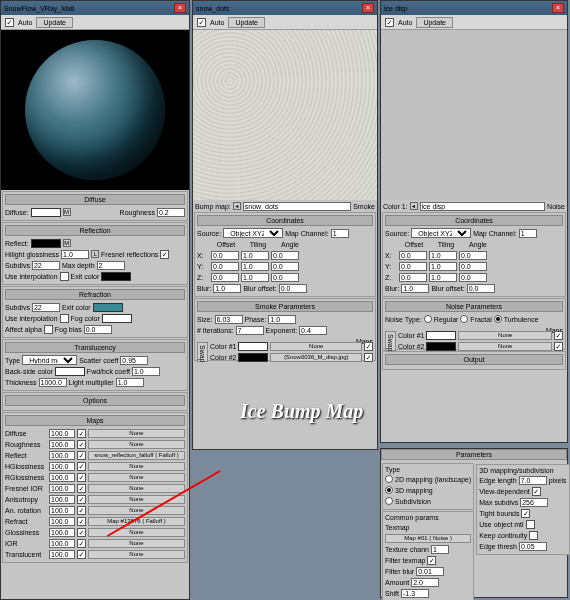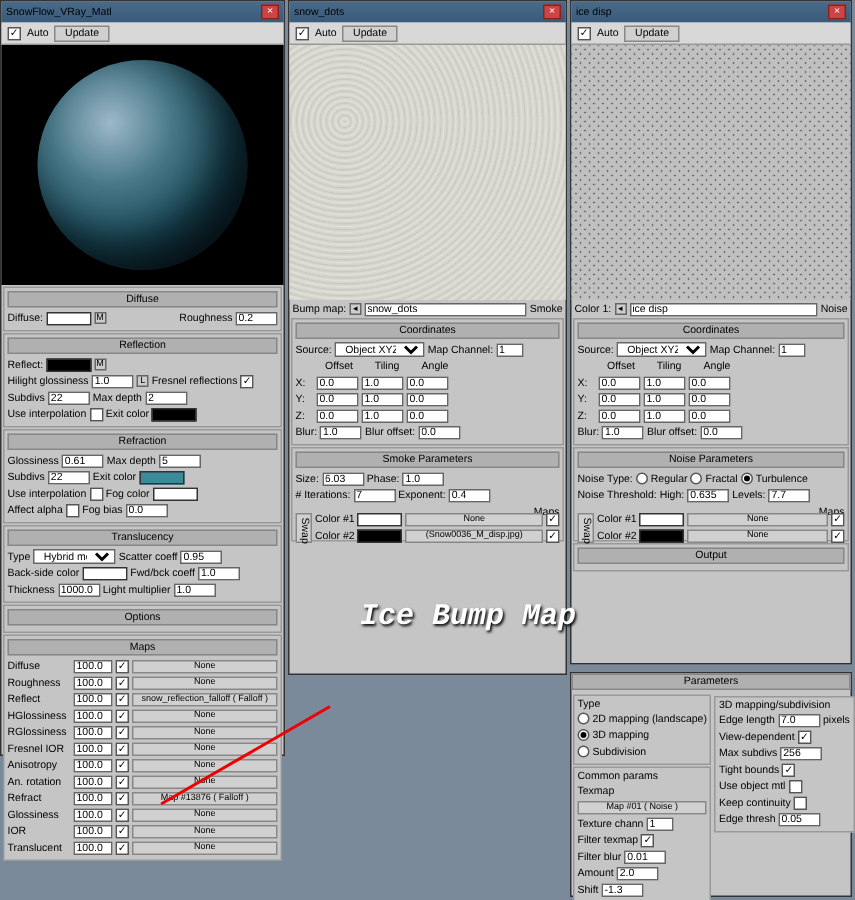--- a/index.html
+++ b/index.html
@@ -22,31 +22,31 @@
 .input{background:#fff;border:1px solid #666;height:9px;font-size:7px;padding:0 1px;min-width:0}
 .spinner{background:#fff;border:1px solid #666;height:9px;width:28px;font-size:7px;padding:0 1px}
 .swatch{width:30px;height:9px;border:1px solid #333;background:#000}
 .swatch.w{background:#fff}
 .swatch.c{background:#3a8a9a}
 .mapbtn{background:#d0d0d0;border:1px solid #888;height:9px;flex:1;font-size:6px;text-align:center;line-height:7px;cursor:pointer}
 .scroll{overflow-y:auto;max-height:220px}
 .scroll::-webkit-scrollbar{width:10px}
 .scroll::-webkit-scrollbar-track{background:#bbb}
 .scroll::-webkit-scrollbar-thumb{background:#888}
-.annotation{position:absolute;color:#fff;font-size:20px;font-style:italic;font-family:Liberation Mono, monospace;font-weight:bold;text-shadow:1px 1px 2px #000;pointer-events:none}
+.annotation{position:absolute;color:#fff;font-size:20px;font-style:italic;font-family:Liberation Serif, serif;font-weight:bold;text-shadow:1px 1px 2px #000;pointer-events:none}
 .arrow{position:absolute;width:130px;height:2px;background:#e00;transform-origin:left center;pointer-events:none}
 .m{width:8px;height:8px;border:1px solid #666;background:#ccc;font-size:6px;text-align:center;line-height:6px}
 .radio{width:8px;height:8px;border:1px solid #555;border-radius:50%;background:#fff;display:inline-block}
 .radio.on::after{content:"";display:block;width:4px;height:4px;background:#000;border-radius:50%;margin:1px}
 .dd{background:#fff;border:1px solid #666;height:10px;font-size:7px;padding:0 2px}
 </style>
 </head>
 <body>
 
-<div class="window" style="left:0;top:0;width:190px;height:504px">
+<div class="window" style="left:0;top:0;width:190px;height:600px">
  <div class="titlebar">
   <span>SnowFlow_VRay_Matl</span>
   <span class="close">×</span>
  </div>
  <div class="toolbar">
   <span class="chk on"></span>
   <span class="label">Auto</span>
   <span class="btn">Update</span>
  </div>
  <div class="preview" style="height:160px">
@@ -89,26 +89,20 @@
    <div class="row">
           <span class="label">Use interpolation</span>
           <span class="chk"></span>
           <span class="label">Exit color</span>
           <span class="swatch"></span>
         </div>
   </div>
 
   <div class="panel">
    <div class="section-title">Refraction</div>
-   <div class="row">
-          <span class="label">Glossiness</span>
-          <input class="spinner" value="0.61" style="">
-          <span class="label">Max depth</span>
-          <input class="spinner" value="5" style="">
-        </div>
    <div class="row">
           <span class="label">Subdivs</span>
           <input class="spinner" value="22" style="">
           <span class="label">Exit color</span>
           <span class="swatch c"></span>
         </div>
    <div class="row">
           <span class="label">Use interpolation</span>
           <span class="chk"></span>
           <span class="label">Fog color</span>
@@ -392,27 +386,20 @@
   <div class="row">
         <span class="label">Noise Type:</span>
         <span class="radio"></span>
         <span class="label">Regular</span>
         <span class="radio"></span>
         <span class="label">Fractal</span>
         <span class="radio on"></span>
         <span class="label">Turbulence</span>
       </div>
   <div class="row">
-        <span class="label">Noise Threshold:</span>
-        <span class="label">High:</span>
-        <input class="spinner" value="0.635" style="">
-        <span class="label">Levels:</span>
-        <input class="spinner" value="7.7" style="">
-      </div>
-  <div class="row">
         <span style="flex:1"></span>
         <span class="label">Maps</span>
       </div>
   <div class="row">
         <span class="btn" style="writing-mode:vertical-rl;height:20px;padding:2px 1px">Swap</span>
         <div style="flex:1">
           <div class="row">
             <span class="label">Color #1</span>
             <span class="swatch w"></span>
             <span class="mapbtn">None</span>

